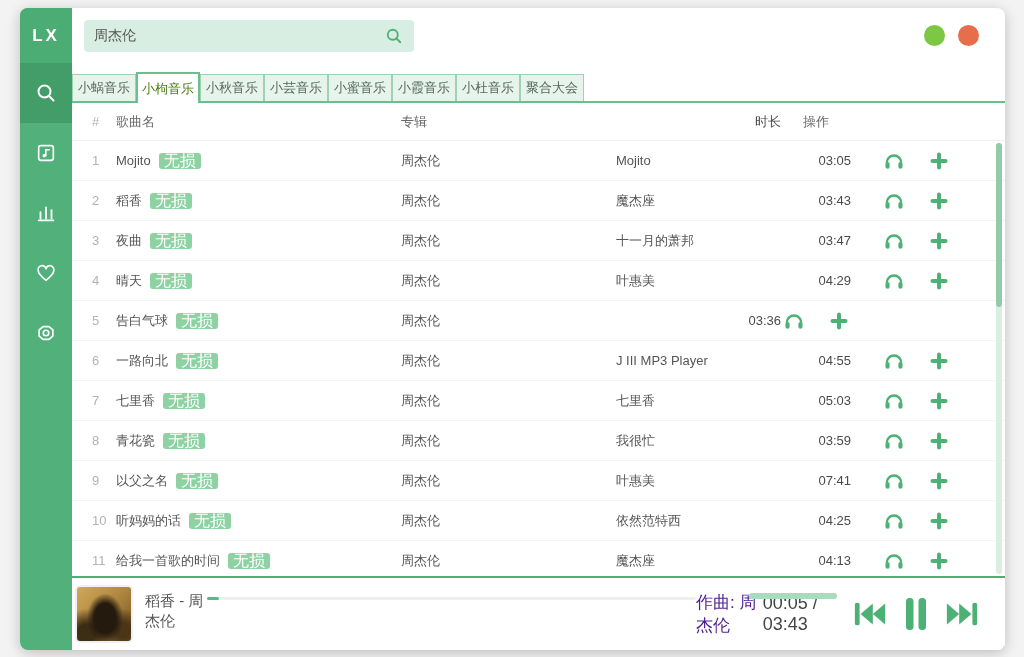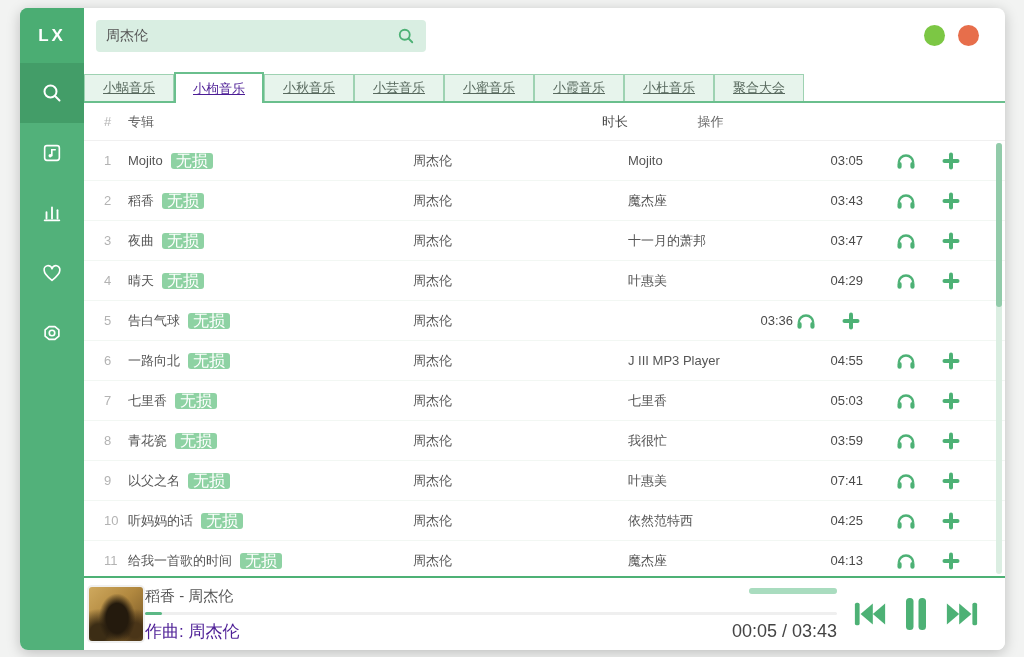--- a/index.html
+++ b/index.html
@@ -4,21 +4,21 @@
 <style>
   * { margin:0; padding:0; box-sizing:border-box; }
   html,body { width:1024px; height:657px; background:#f2f3f2; overflow:hidden;
     font-family:"Liberation Sans","DejaVu Sans",sans-serif; }
 
   .window { position:absolute; left:20px; top:8px; width:985px; height:642px;
     background:#fff; border-radius:8px; box-shadow:0 3px 14px rgba(0,0,0,.22);
     display:flex; overflow:hidden; }
 
   
-  .sidebar { width:64px; background:#52b17a; display:flex; flex-direction:column; flex-shrink:0; }
+  .sidebar { width:52px; background:#52b17a; display:flex; flex-direction:column; flex-shrink:0; }
   .logo { height:55px; background:#4bad73; color:#fff; display:flex; align-items:center;
     justify-content:center; font-size:17px; font-weight:bold; letter-spacing:3px; }
   .nav { display:flex; flex-direction:column; }
   .nav-item { height:60px; display:flex; align-items:center; justify-content:center; cursor:pointer; }
   .nav-item.active { background:#439d68; }
   .nav-item svg { display:block; }
 
   
   .main { flex:1; display:flex; flex-direction:column; position:relative; min-width:0; }
 
@@ -26,25 +26,25 @@
   .search-box { width:330px; height:32px; background:#d9eee2; border-radius:4px;
     display:flex; align-items:center; padding:0 10px; }
   .search-box input { flex:1; border:none; outline:none; background:transparent;
     font-size:14px; color:#555; font-family:inherit; }
   .dots { margin-left:auto; display:flex; gap:13px; margin-right:12px; }
   .dot { width:21px; height:21px; border-radius:50%; cursor:pointer; }
 
   
   .tabbar { display:flex; align-items:flex-end; margin-top:9px; border-bottom:2px solid #6abf8d;
     padding-left:0; }
-  .tab { width:90px; height:27px; display:flex; align-items:center; justify-content:center;
+  .tab { width:64px; height:27px; display:flex; align-items:center; justify-content:center;
     background:#e7f4ec; border:1px solid #9ed2b2; border-bottom:none; color:#57685d;
-    font-size:13px; cursor:pointer;text-decoration:underline; }
+    font-size:13px; cursor:pointer; }
   .tab.active { height:31px; background:#fff; border:2px solid #6abf8d; border-bottom:none;
-    margin-bottom:-2px; color:#4c1d95; z-index:2; }
+    margin-bottom:-2px; color:#4d7c0f; z-index:2; }
 
   
   .content { flex:1; position:relative; overflow:hidden; }
   .grid-row { display:grid; grid-template-columns:24px 285px 215px 165px 70px 130px;
     padding:0 20px; align-items:center; }
   .thead { height:38px; color:#666; font-size:13px; border-bottom:1px solid #f0f0f0; }
   .thead .c-dur { text-align:right; }
   .thead .c-act { text-align:center; }
   .trow { height:40px; font-size:13px; color:#555; border-bottom:1px solid #f2f7f3; cursor:pointer; }
   .c-idx { color:#b3b3b3; }
@@ -62,22 +62,22 @@
   
   .player { height:74px; border-top:2px solid #4db175; display:flex; align-items:center;
     padding:0 10px 0 2px; background:#fff; }
   .art { width:58px; height:58px; border-radius:5px; margin-left:1px; flex-shrink:0;
     border:2px solid #f0f0f0;
     background:
       radial-gradient(ellipse 34% 46% at 52% 58%, #241a0d 0 60%, rgba(36,26,13,0) 100%),
       radial-gradient(circle at 18% 85%, #3c2d15 0 14%, rgba(60,45,21,0) 38%),
       radial-gradient(circle at 85% 80%, #4a3518 0 12%, rgba(74,53,24,0) 34%),
       linear-gradient(135deg,#cfa95e 0%,#b1883f 45%,#6d4f22 100%); }
-  .player-mid { flex:1; display:flex; flex-direction:column; justify-content:center;
-    padding-left:0; position:relative; min-width:0; }
+  .player-mid { flex:1; display:flex; flex-direction:row; justify-content:center;
+    padding-left:12px; position:relative; min-width:0; }
   .np-title { font-size:15px; color:#555; line-height:20px; }
   .progress { height:3px; background:#efefef; border-radius:2px; margin:6px 0 5px; width:100%;
     cursor:pointer; }
   .progress-fill { height:3px; background:#5cb885; border-radius:2px; }
   .mid-bottom { display:flex; justify-content:space-between; align-items:center; }
   .composer { font-size:17px; color:#4c1d95; }
   .time { font-size:18px; color:#444; }
   .volume { position:absolute; right:0; top:2px; width:88px; height:6px; border-radius:3px;
     background:#eef3ef; cursor:pointer; }
   .volume-fill { height:6px; border-radius:3px; background:#a9dcbf; }
@@ -170,20 +170,21 @@
   <div class="tab">小霞音乐</div>
 
   <div class="tab">小杜音乐</div>
 
   <div class="tab">聚合大会</div>
 </div>
 
     <div class="content">
       <div class="grid-row thead">
         <div class="c-idx">#</div>
+        <div>歌曲名</div>
         <div>专辑</div>
         <div class="c-dur">时长</div>
         <div class="c-act">操作</div>
       </div>
       <div id="tbody">
   <div class="grid-row trow">
     <div class="c-idx">1</div>
     <div class="c-name">
       <span>Mojito</span>
       <span class="badge">无损</span>

